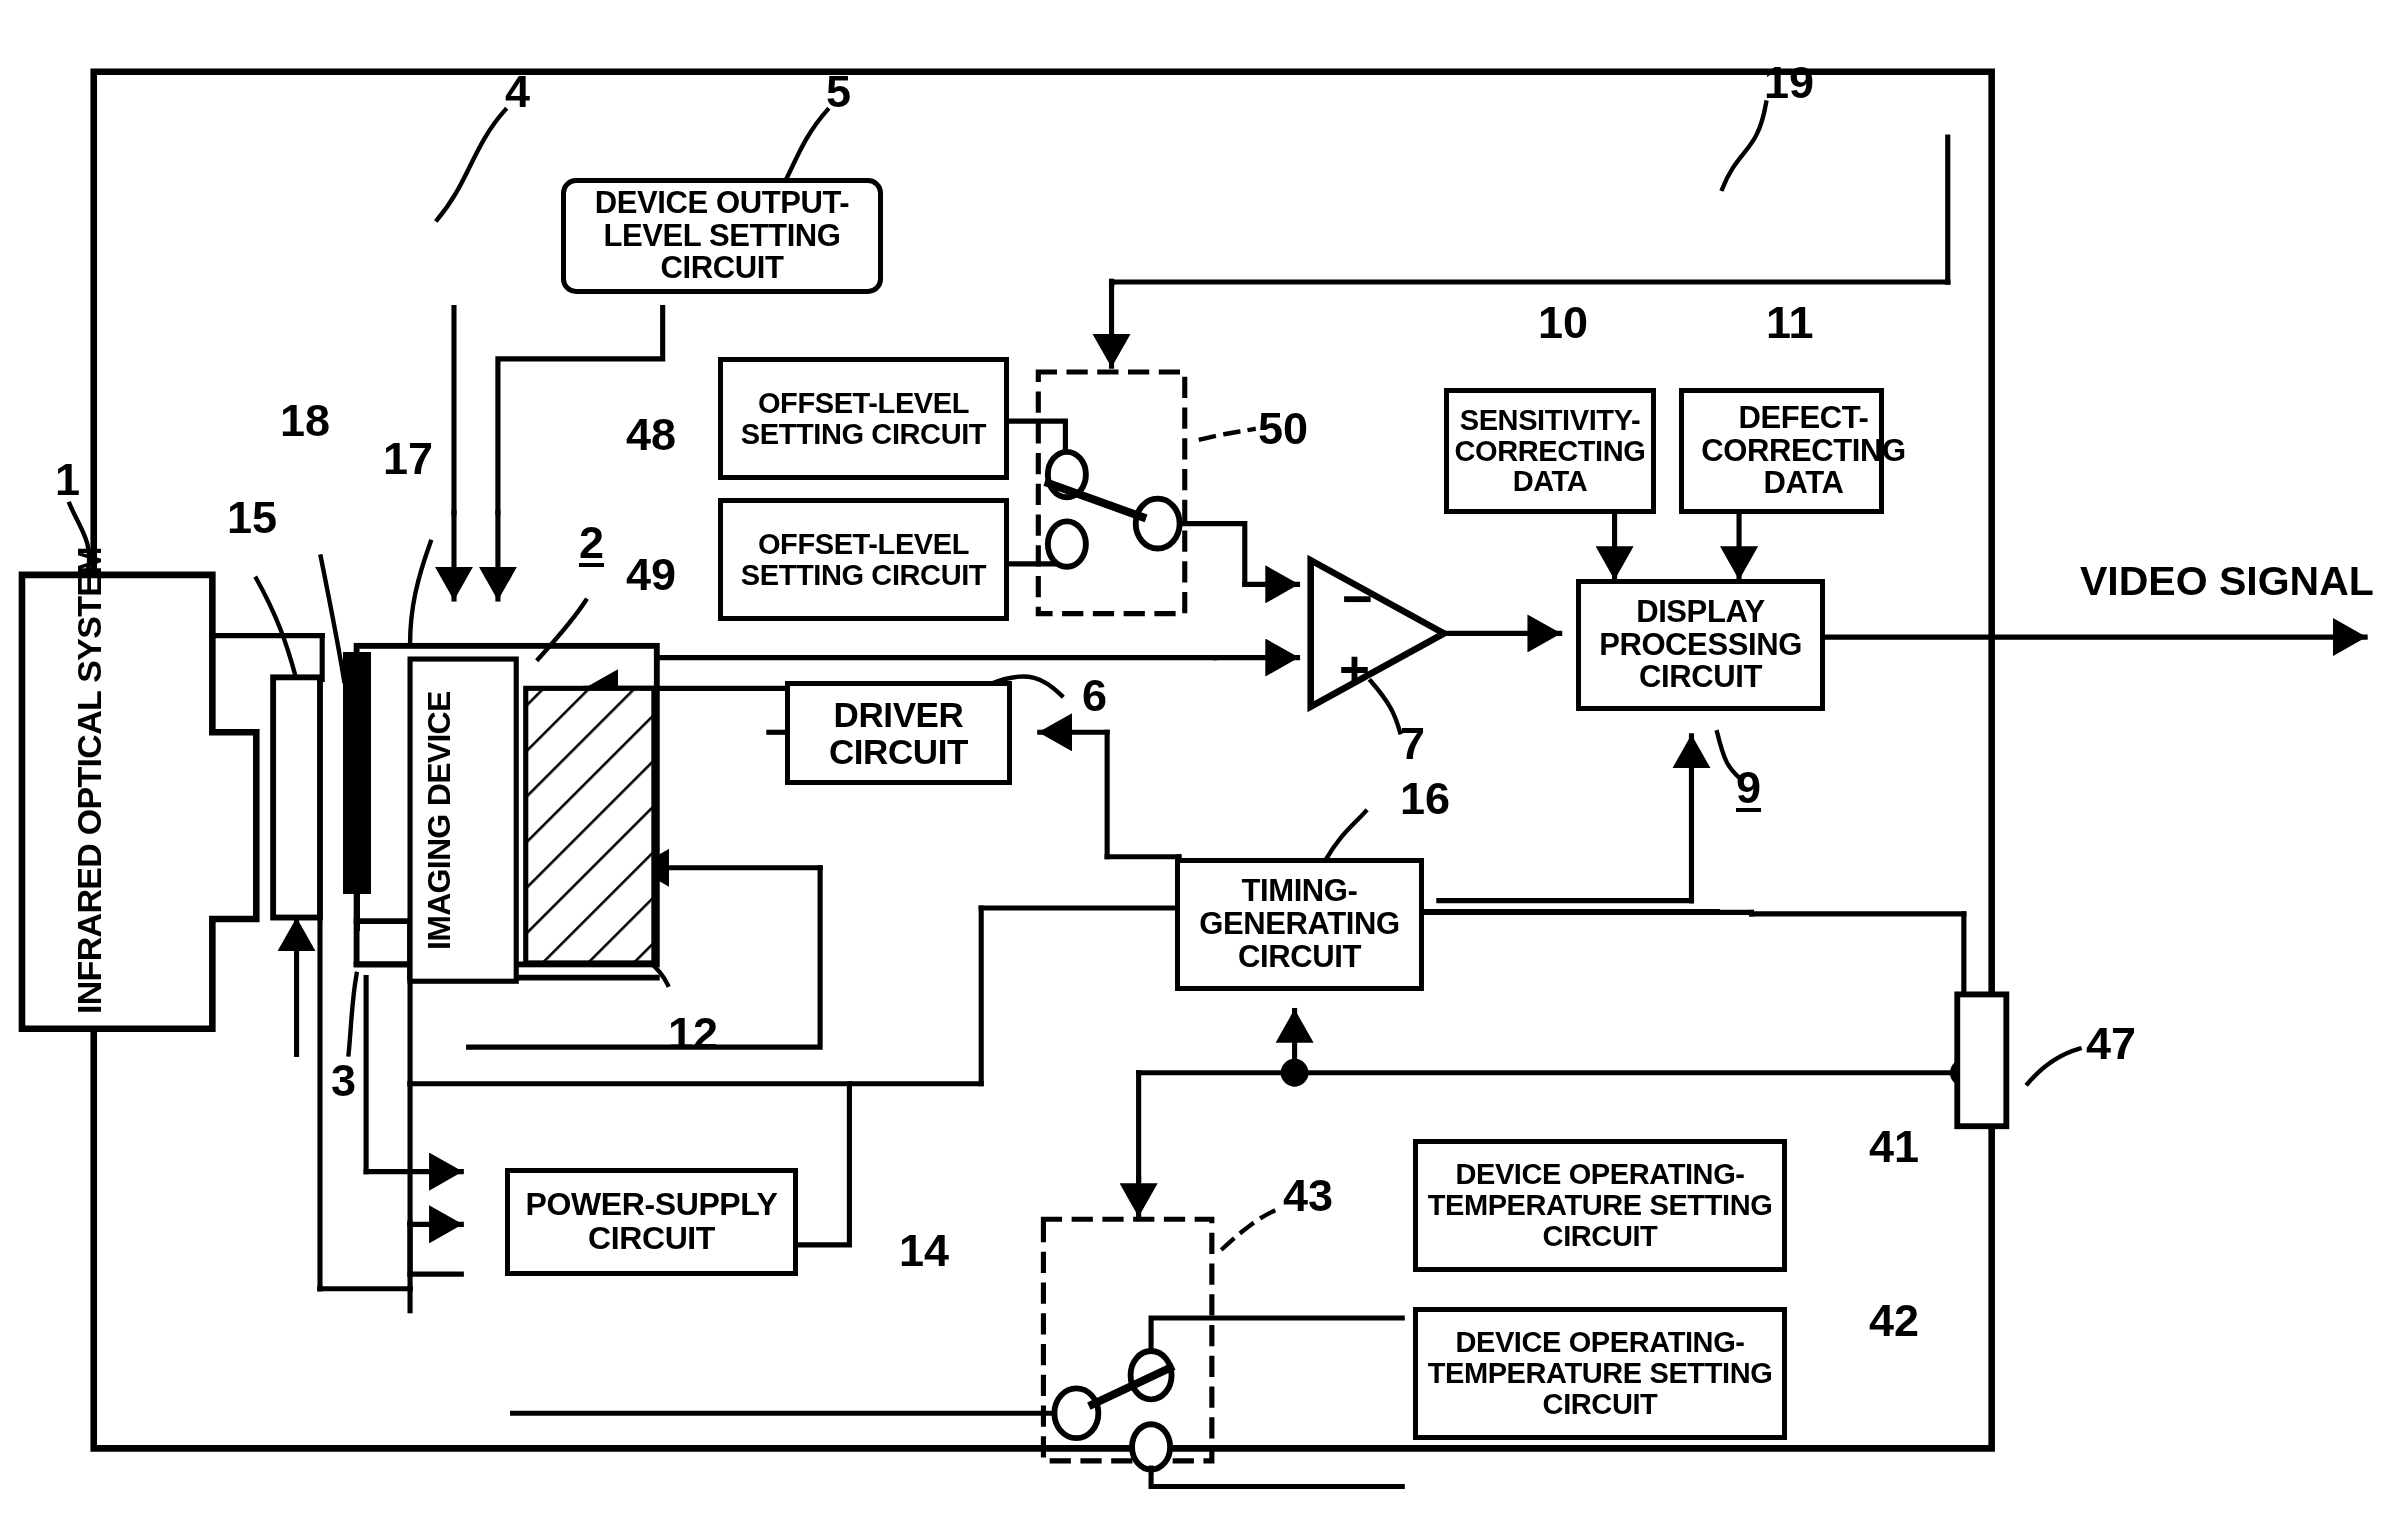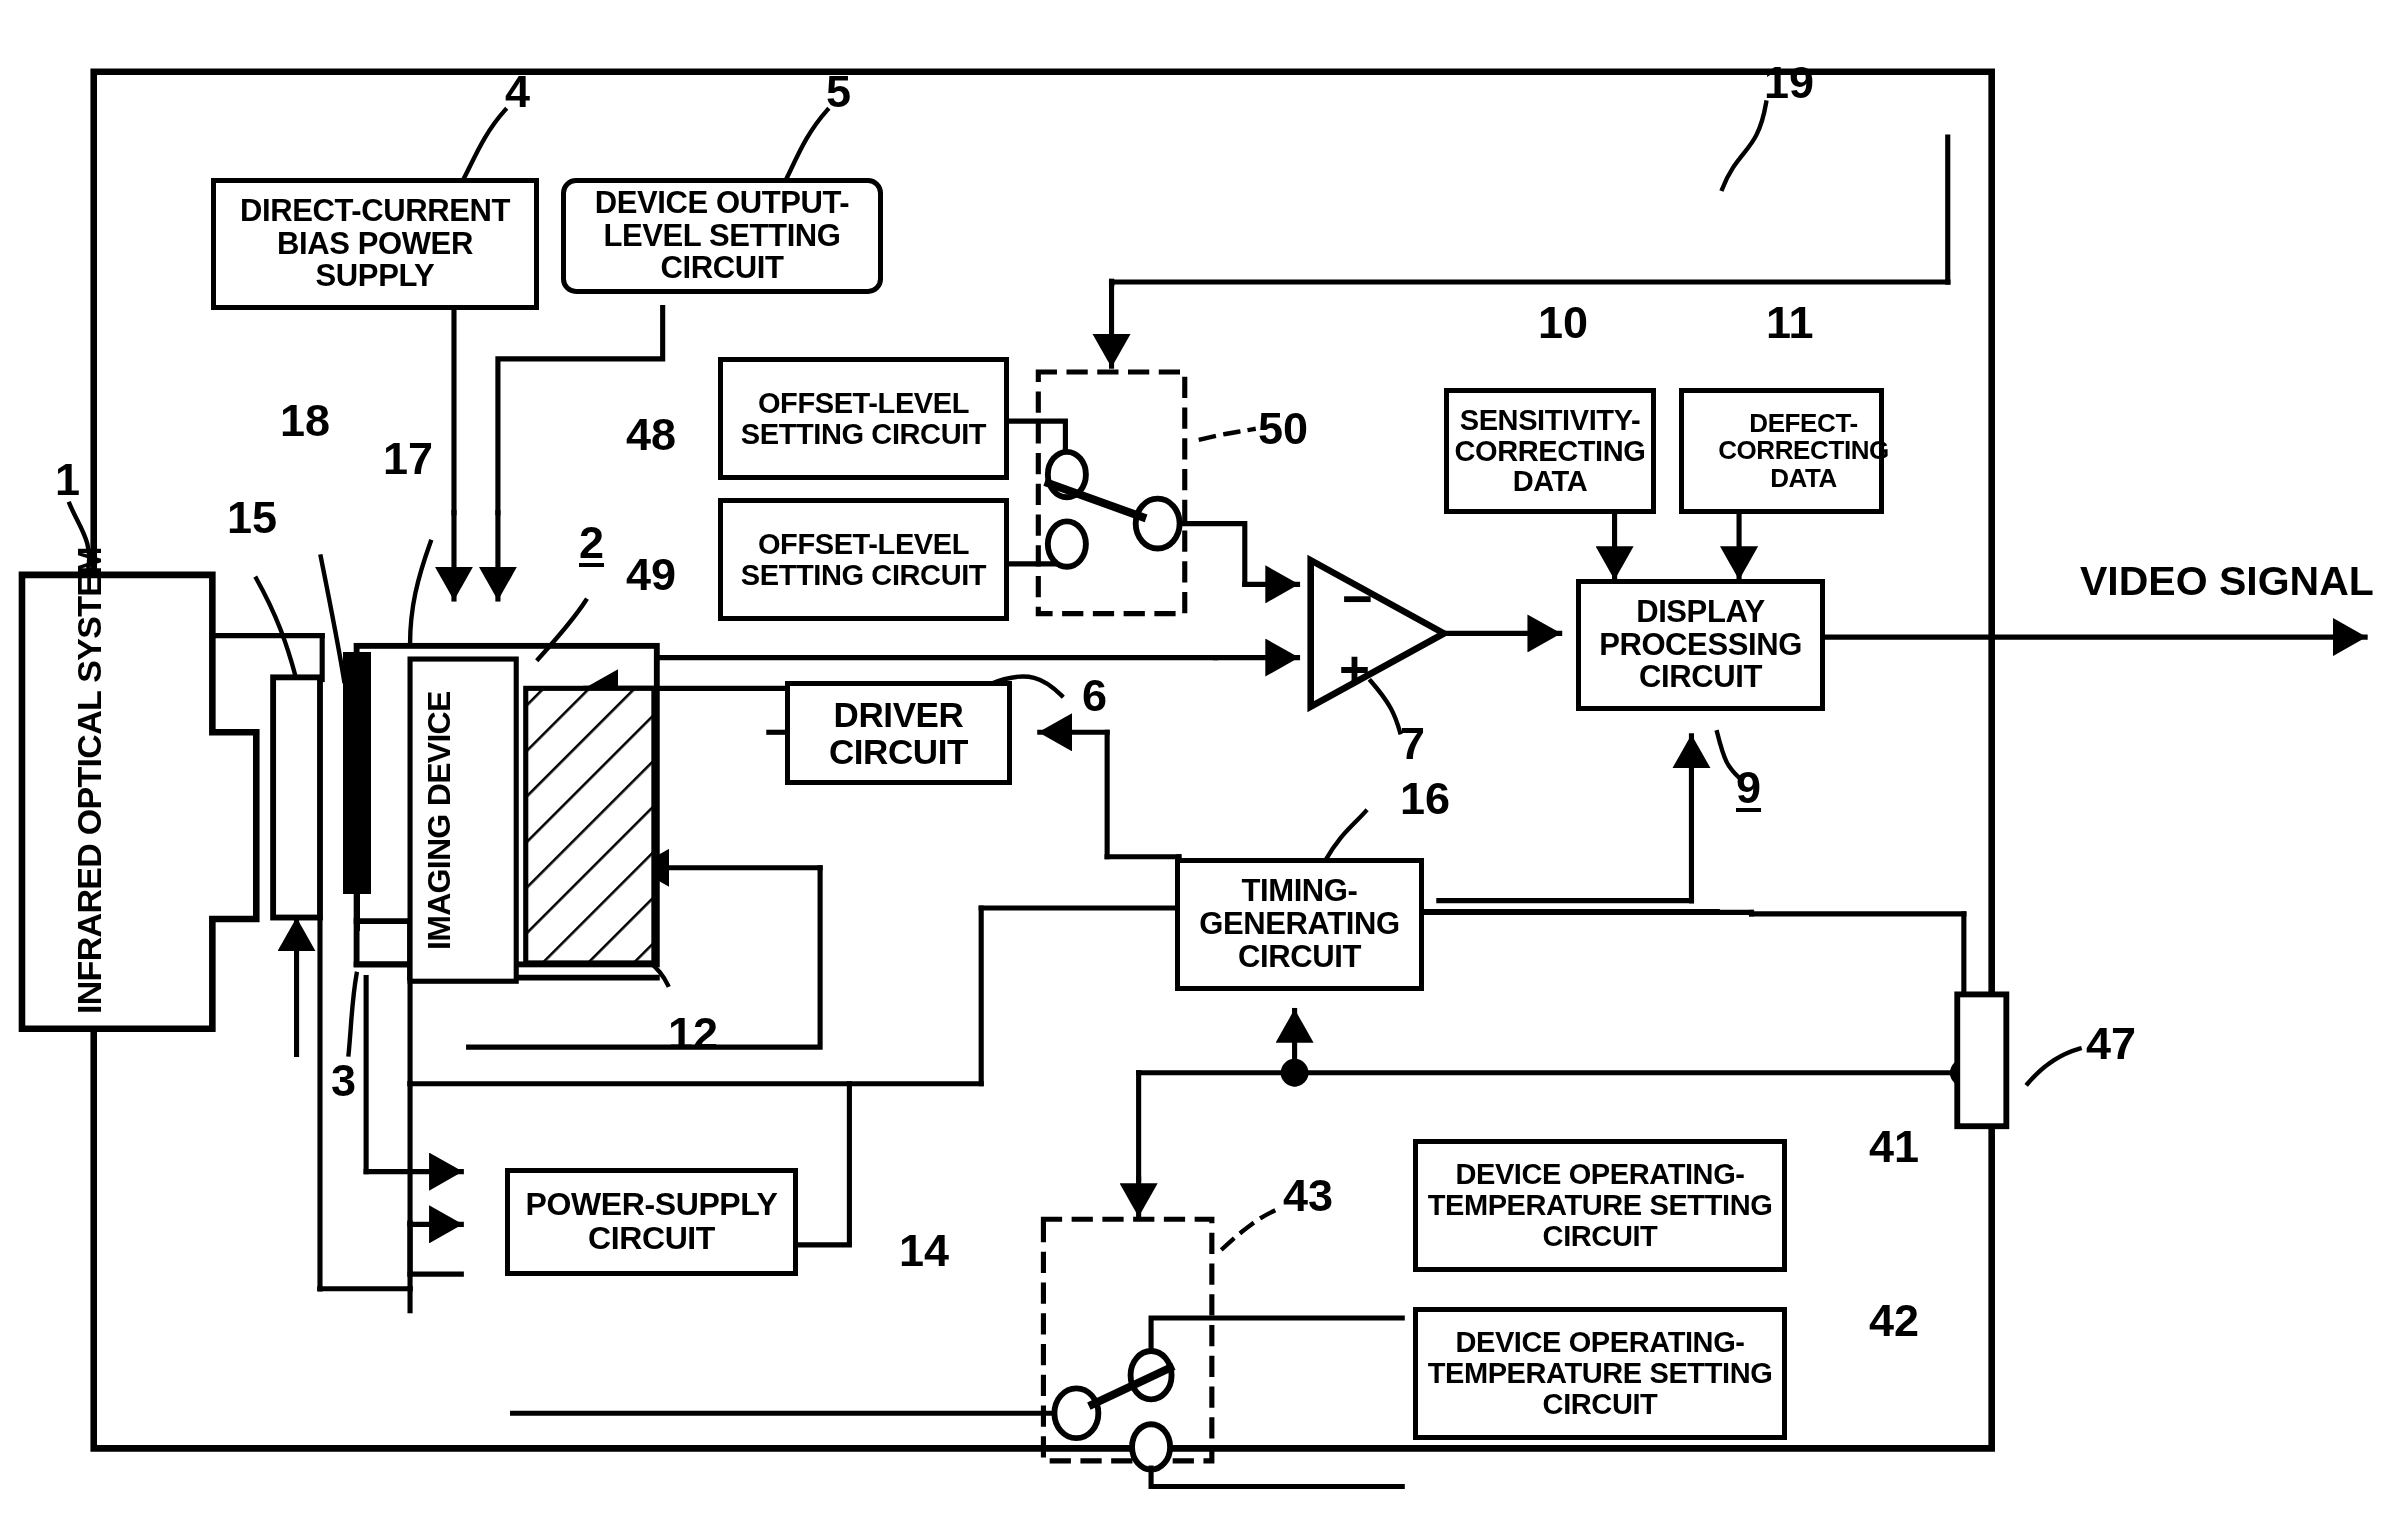--- a/index.html
+++ b/index.html
@@ -276,41 +276,38 @@
 
       <rect x="718" y="940" width="175" height="375" fill="url(#hatch)" stroke="#000" stroke-width="7"></rect>
 
       <rect x="560" y="900" width="145" height="440" fill="#fff" stroke="#000" stroke-width="7"></rect>
     </g>
   </svg>
 
   <div class="solidbar" style="left:343px;top:652px;width:28px;height:242px;"></div>
   <div class="solidbar" style="left:354px;top:886px;width:5.9px;height:45px;"></div>
 
-  <div class="blk" style="left:211px;top:178px;width:328px;height:132px;font-size:31px;">
-    <span>DIRECT-CURRENT BIAS POWER SUPPLY</span>
-  </div>
 
   <div class="blk" style="left:561px;top:178px;width:322px;height:116px;font-size:31px;border-radius:15px;">
     <span>DEVICE OUTPUT-LEVEL SETTING CIRCUIT</span>
   </div>
 
   <div class="blk" style="left:718px;top:357px;width:291px;height:123px;font-size:29px;">
     <span>OFFSET-LEVEL SETTING CIRCUIT</span>
   </div>
 
   <div class="blk" style="left:718px;top:498px;width:291px;height:123px;font-size:29px;">
     <span>OFFSET-LEVEL SETTING CIRCUIT</span>
   </div>
 
   <div class="blk" style="left:1444px;top:388px;width:212px;height:126px;font-size:29px;">
     <span>SENSITIVITY-CORRECTING DATA</span>
   </div>
 
-  <div class="blk" style="left:1679px;top:388px;width:205px;height:126px;font-size:26px;padding-left:44px;">
+  <div class="blk" style="left:1679px;top:388px;width:205px;height:126px;font-size:31px;padding-left:44px;">
     <span>DEFECT-CORRECTING DATA</span>
   </div>
 
   <div class="blk" style="left:1576px;top:579px;width:249px;height:132px;font-size:31px;">
     <span>DISPLAY PROCESSING CIRCUIT</span>
   </div>
 
   <div class="blk" style="left:785px;top:681px;width:227px;height:104px;font-size:35px;">
     <span>DRIVER CIRCUIT</span>
   </div>

